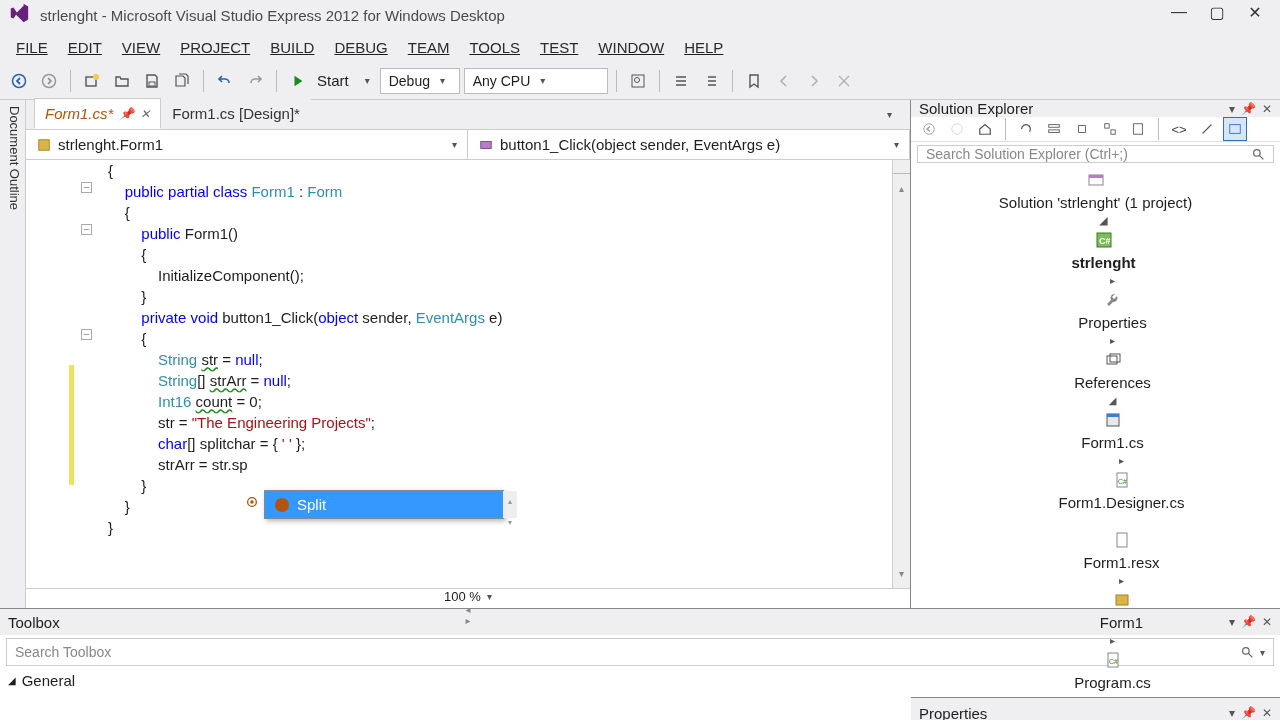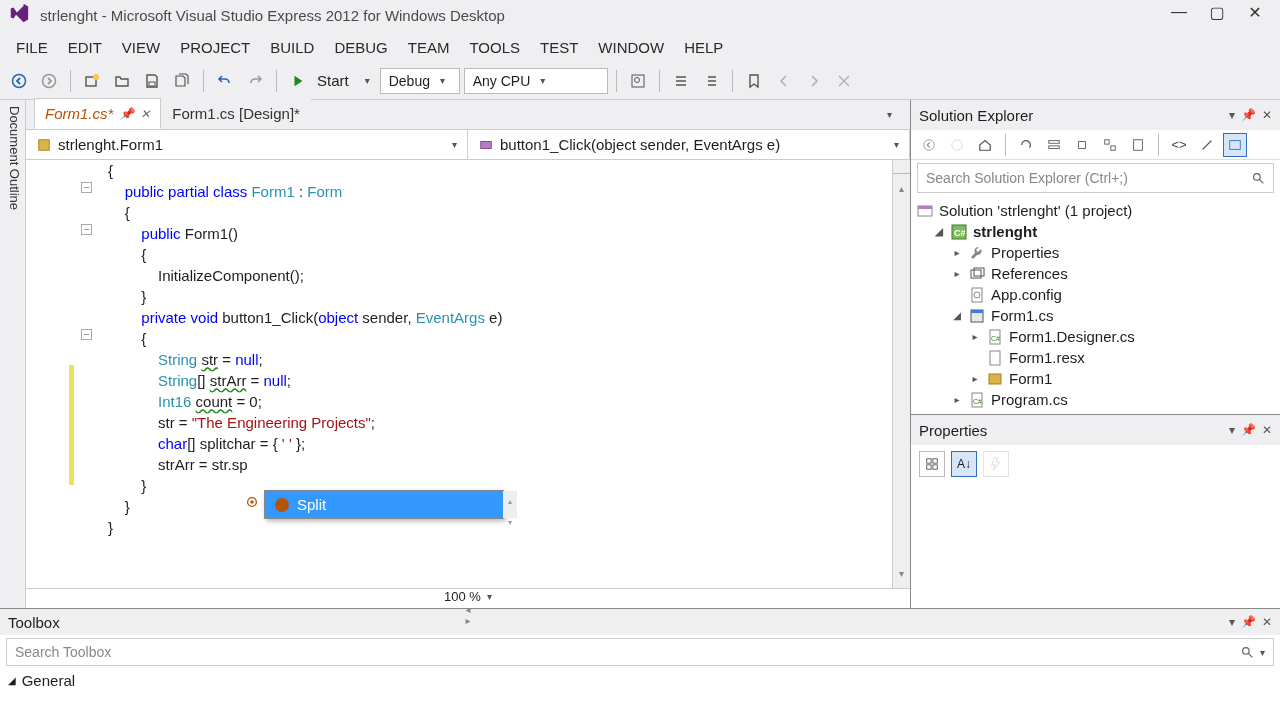--- a/index.html
+++ b/index.html
@@ -7,21 +7,21 @@
 
 
 .titlebar { height: 32px; background: #efeff2; display: flex; align-items: flex-end; padding: 8px 8px; }
 .titlebar .vs-icon { width: 22px; height: 22px; margin-right: 10px; }
 .titlebar .title-text { font-size: 15px; color: #4a4a4a; flex: 1; }
 .titlebar .quick-launch { width: 240px; height: 24px; border: 1px solid #ccc; background: #fff; display: flex; align-items: center; padding: 0 6px; color: #888; font-size: 14px; }
 .titlebar .quick-launch .qicon { margin-left: auto; }
 .titlebar .win-btn { width: 34px; height: 24px; display: flex; align-items: center; justify-content: center; color: #333; font-size: 16px; margin-left: 4px; }
 
 
-.menubar { height: 30px; display: flex; align-items: center; padding: 0 6px; background: #efeff2; }
+.menubar { height: 30px; display: flex; align-items: center; padding: 0 6px; background: #efeff2; text-decoration: underline; }
 .menubar .menu-item { padding: 4px 10px; font-size: 15px; text-transform: uppercase; color: #2a2a2a; }
 
 
 .toolbar { height: 38px; background: #efeff2; border-bottom: 1px solid #ccc; display: flex; align-items: center; padding: 0 6px; gap: 4px; }
 .tb-btn { width: 26px; height: 26px; display: flex; align-items: center; justify-content: center; color: #333; font-size: 14px; border-radius: 2px; }
 .tb-sep { width: 1px; height: 22px; background: #bbb; margin: 0 4px; }
 .tb-start { display: flex; align-items: center; gap: 12px; padding: 0 6px; }
 .tb-dropdown { height: 26px; border: 1px solid #bbb; background: #fff; display: flex; align-items: center; padding: 0 8px; font-size: 14px; }
 .tb-dropdown .dd-arrow { margin-left: 10px; font-size: 10px; color: #555; }
 
@@ -67,21 +67,21 @@
 
 
 .right-panels { width: 370px; display: flex; flex-direction: column; border-left: 1px solid #888; }
 .panel-title { height: 30px; background: #efeff2; display: flex; align-items: center; padding: 0 8px; font-size: 15px; }
 .panel-title .pt-btns { margin-left: auto; display: flex; gap: 6px; font-size: 12px; color: #555; }
 .panel-tb { height: 30px; display: flex; align-items: center; padding: 0 6px; gap: 4px; border-bottom: 1px solid #ddd; }
 .panel-tb .ptb-btn { width: 24px; height: 24px; display: flex; align-items: center; justify-content: center; font-size: 13px; color: #444; }
 .panel-search { height: 30px; margin: 3px 6px; border: 1px solid #ccc; display: flex; align-items: center; padding: 0 8px; color: #888; font-size: 14px; }
 .panel-search .ps-icon { margin-left: auto; }
 .tree { padding: 4px 6px; font-size: 15px; }
-.tree-row { display: flex; align-items: center; gap: 6px; padding: 2px 0; }
+.tree-row { display: flex; align-items: center; gap: 6px; padding: 2px 0; flex-direction: column; }
 .tree-row .expander { width: 12px; font-size: 10px; color: #555; text-align: center; }
 .tree-row .ticon { width: 16px; height: 16px; display: inline-block; }
 .tree-row.bold { font-weight: 600; }
 .indent1 { padding-left: 16px; }
 .indent2 { padding-left: 34px; }
 .indent3 { padding-left: 52px; }
 
 .props-panel { border-top: 1px solid #888;}
 .props-tb { height: 38px; display: flex; align-items: center; padding: 0 8px; gap: 6px; }
 .props-tb .pbtn { width: 26px; height: 26px; border: 1px solid #bbb; display: flex; align-items: center; justify-content: center; font-size: 12px; }
@@ -422,30 +422,20 @@
         <span class="expander">▸</span>
         <span class="ticon">
             <svg width="16" height="16" viewBox="0 0 16 16">
               <rect x="2" y="4" width="10" height="8" fill="none" stroke="#555"></rect>
               <rect x="5" y="2" width="10" height="8" fill="none" stroke="#555"></rect>
             </svg>
           </span>
         <span>References</span>
       </div>
       <div class="tree-row indent2">
-        <span class="expander" style="visibility:hidden">▸</span>
-        <span class="ticon">
-            <svg width="16" height="16" viewBox="0 0 16 16">
-              <rect x="3" y="1" width="10" height="14" fill="#fff" stroke="#888"></rect>
-              <circle cx="8" cy="8" r="3" fill="none" stroke="#888"></circle>
-            </svg>
-          </span>
-        <span>App.config</span>
-      </div>
-      <div class="tree-row indent2">
         <span class="expander">◢</span>
         <span class="ticon">
             <svg width="16" height="16" viewBox="0 0 16 16">
               <rect x="2" y="2" width="12" height="12" fill="#e8e8e8" stroke="#555"></rect>
               <rect x="2" y="2" width="12" height="3" fill="#3b7dd8"></rect>
             </svg>
           </span>
         <span>Form1.cs</span>
       </div>
       <div class="tree-row indent3">

